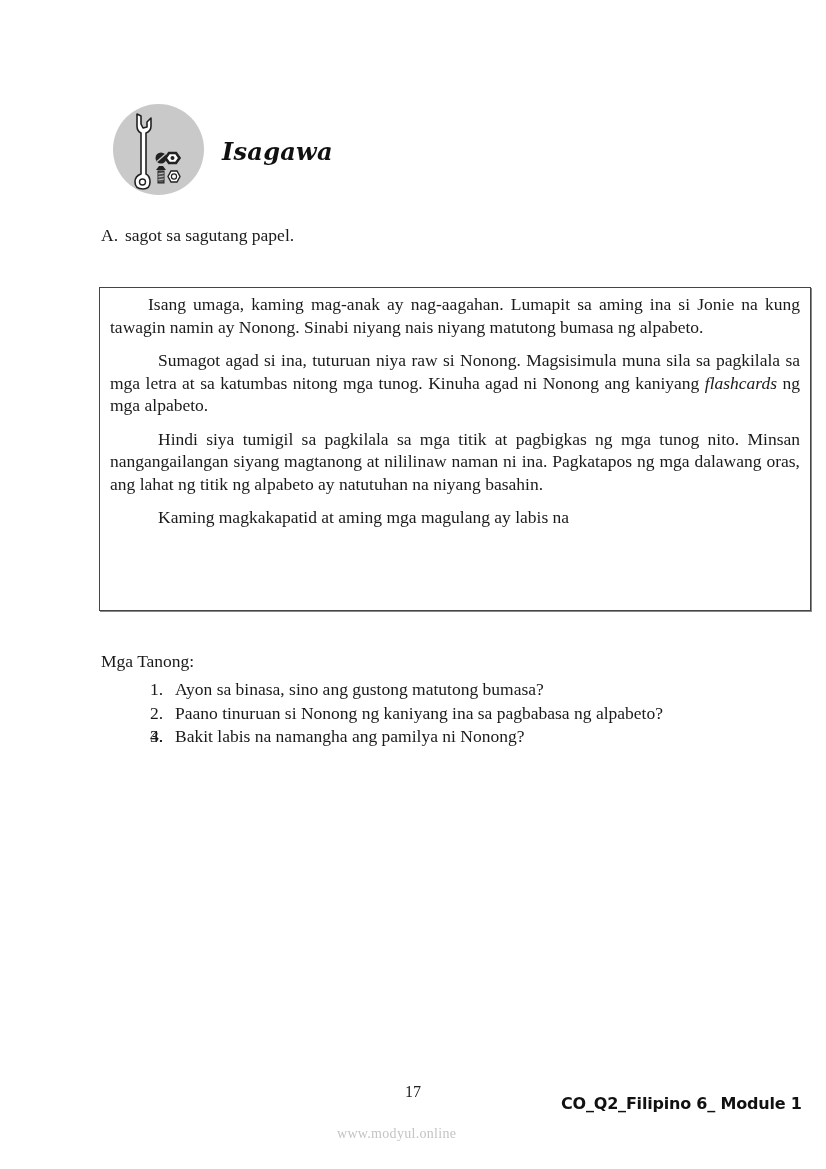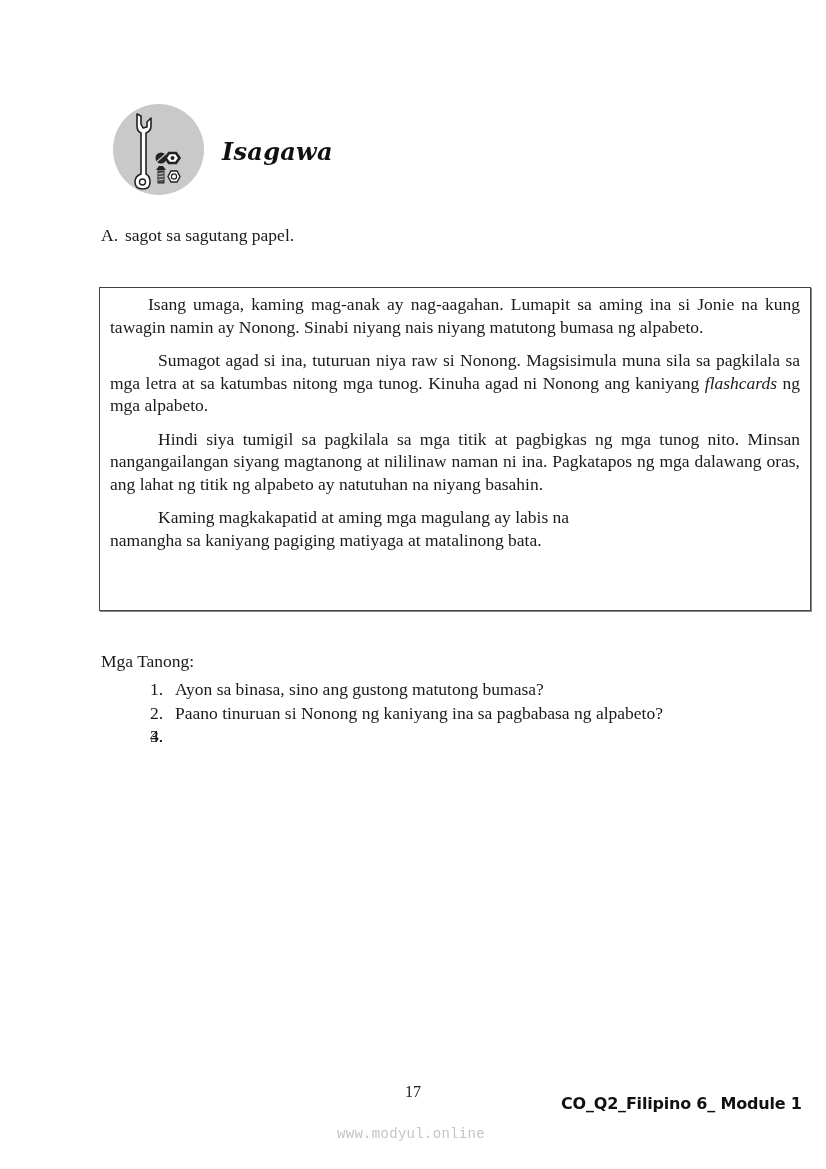--- a/index.html
+++ b/index.html
@@ -19,21 +19,21 @@
     .reading-box p.last-left { text-align: left; text-indent: 48px; }
     .reading-box p.p2, .reading-box p.p3 { text-indent: 48px; }
 
     .questions-label { position: absolute; left: 101px; top: 650px; }
     .questions-list { position: absolute; left: 150px; top: 678px; width: 577px; margin: 0; padding: 0; list-style: none; }
     .questions-list li { position: relative; padding-left: 25px; text-align: justify; margin-bottom: 1px; }
     .questions-list li .num { position: absolute; left: 0; top: 0; }
 
     .page-number { position: absolute; left: 405px; top: 1083px; font-family: "Liberation Serif", serif; font-size: 16px; color: #222; }
     .module-code { position: absolute; left: 561px; top: 1094px; font-family: "DejaVu Sans", sans-serif; font-weight: bold; font-size: 16px; color: #111; letter-spacing: -0.2px; }
-    .watermark { position: absolute; left: 337px; top: 1126px; font-family: Liberation Mono, monospace; font-size: 14px; color: #c4c4c4; letter-spacing: 0.3px; }
+    .watermark { position: absolute; left: 337px; top: 1126px; font-family: Liberation Serif, serif; font-size: 14px; color: #c4c4c4; letter-spacing: 0.3px; }
   </style>
 </head>
 <body>
 
 <div class="header-icon">
   <svg width="91" height="91" viewBox="0 0 91 91">
 
     <path d="M24 10 L24 22 Q24 27 28 29 L28 70 Q22 72 22 78 Q22 85 30 85 Q37 85 37 78 Q37 72 33 70 L33 29 Q38 27 38 22 L38 14 L34 18 L34 23 L30 24 L28 20 L28 12 Z" fill="#ffffff" stroke="#222" stroke-width="1.6" stroke-linejoin="round"></path>
     <circle cx="29.5" cy="78" r="3" fill="#ffffff" stroke="#222" stroke-width="1.4"></circle>
 
@@ -57,26 +57,26 @@
 
 <div class="instruction page-text">
   <span class="letter">A.</span>
   <span class="text">sagot sa sagutang papel.</span>
 </div>
 
 <div class="reading-box page-text">
   <p class="p1">Isang umaga, kaming mag-anak ay nag-aagahan.  Lumapit sa aming ina si Jonie na kung tawagin namin ay  Nonong. Sinabi niyang nais niyang matutong bumasa  ng alpabeto.</p>
   <p class="p2"><span>Sumagot agad si ina, tuturuan niya raw si Nonong. Magsisimula muna sila sa pagkilala sa mga letra at sa katumbas nitong mga tunog. Kinuha agad ni Nonong ang kaniyang </span><em>flashcards</em><span> ng mga alpabeto.</span></p>
   <p class="p3">Hindi siya tumigil sa pagkilala sa mga titik at pagbigkas ng mga tunog nito. Minsan nangangailangan siyang magtanong at nililinaw naman ni ina. Pagkatapos ng mga dalawang oras, ang lahat ng titik ng alpabeto ay natutuhan na niyang basahin.</p>
-  <p class="last-left"><span>Kaming magkakapatid at aming mga magulang ay labis na</span><br><span style="display:inline-block;margin-left:-48px;">namangha sa kaniyang pagiging matiyaga at matalinong bata.</span></p>
+  <p class="last-left"><span>Kaming magkakapatid at aming mga magulang ay labis na</span><br></p>
 </div>
 
 <div class="questions-label page-text">Mga Tanong:</div>
 <ol class="questions-list page-text">
   <li><span class="num">1.</span><span>Ayon sa binasa, sino ang gustong matutong bumasa?</span></li>
   <li><span class="num">2.</span><span>Paano tinuruan si Nonong ng kaniyang ina sa pagbabasa ng alpabeto?</span></li>
   <li><span class="num">3.</span></li>
-  <li><span class="num">4.</span></li>
+  <li><span class="num">4.</span><span>Bakit labis na namangha ang pamilya ni Nonong?</span></li>
 </ol>
 
 <div class="page-number">17</div>
 <div class="module-code">CO_Q2_Filipino 6_ Module 1</div>
 <div class="watermark">www.modyul.online</div>
 
 </body></html>

